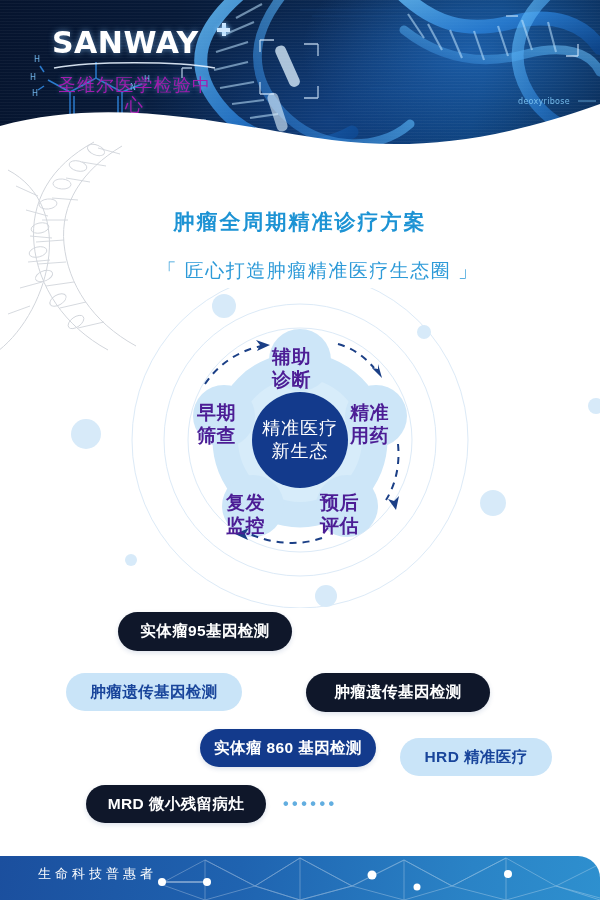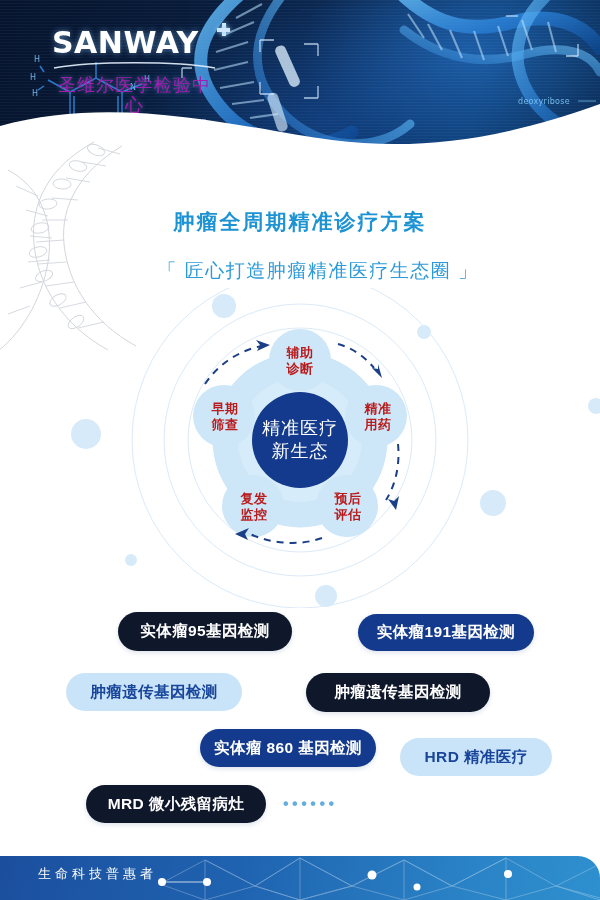--- a/index.html
+++ b/index.html
@@ -93,25 +93,25 @@
     color: #2d9ad8;
     padding-left: 36px;
   }
 
   
   .diagram { position: absolute; left: 0; top: 288px; width: 600px; height: 320px; }
   .diagram svg { position: absolute; left: 0; top: 0; }
 
   .node-label {
     position: absolute;
-    color: #b91c1c;
-    font-size: 13px;
+    color: #4c1d95;
+    font-size: 19px;
     font-weight: bold;
     line-height: 1.22;
-    text-align: center;
+    text-align: left;
     letter-spacing: .5px;
     white-space: pre-line;
   }
   .center-label {
     position: absolute;
     color: #ffffff;
     font-size: 18px;
     line-height: 1.3;
     text-align: center;
     letter-spacing: 1px;
@@ -372,21 +372,20 @@
 用药</div>
     <div class="node-label" style="left:320px; top:203px; width:56px;">预后
 评估</div>
     <div class="node-label" style="left:226px; top:203px; width:56px;">复发
 监控</div>
     <div class="node-label" style="left:197px; top:113px; width:56px;">早期
 筛查</div>
   </div>
 
   <div class="pill blue" style="left:118px; top:612px; width:174px; height:39px;">实体瘤95基因检测</div>
-  <div class="pill navy" style="left:358px; top:614px; width:176px; height:37px;">实体瘤191基因检测</div>
   <div class="pill light" style="left:66px; top:673px; width:176px; height:38px;">肿瘤遗传基因检测</div>
   <div class="pill blue" style="left:306px; top:673px; width:184px; height:39px;">肿瘤遗传基因检测</div>
   <div class="pill navy" style="left:200px; top:729px; width:176px; height:38px;">实体瘤 860 基因检测</div>
   <div class="pill light" style="left:400px; top:738px; width:152px; height:38px;">HRD 精准医疗</div>
   <div class="pill blue" style="left:86px; top:785px; width:180px; height:38px;">MRD 微小残留病灶</div>
   <div class="ellipsis" style="left:283px; top:795px;">••••••</div>
 
   <div class="footer">
     <svg width="600" height="44" viewBox="0 0 600 44">
       <g stroke="#ffffff" stroke-width=".7" opacity=".38" fill="none">

